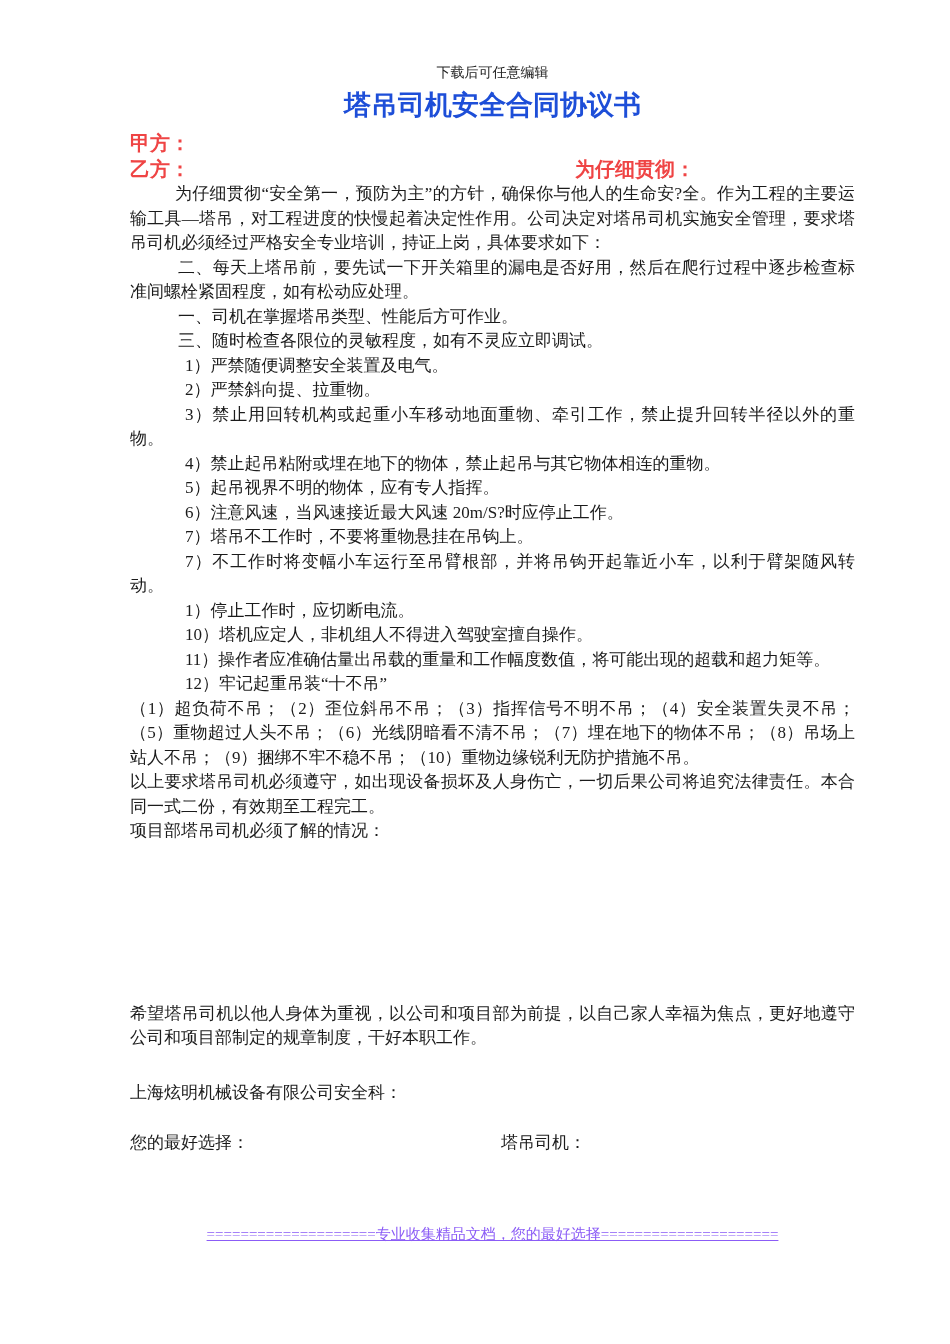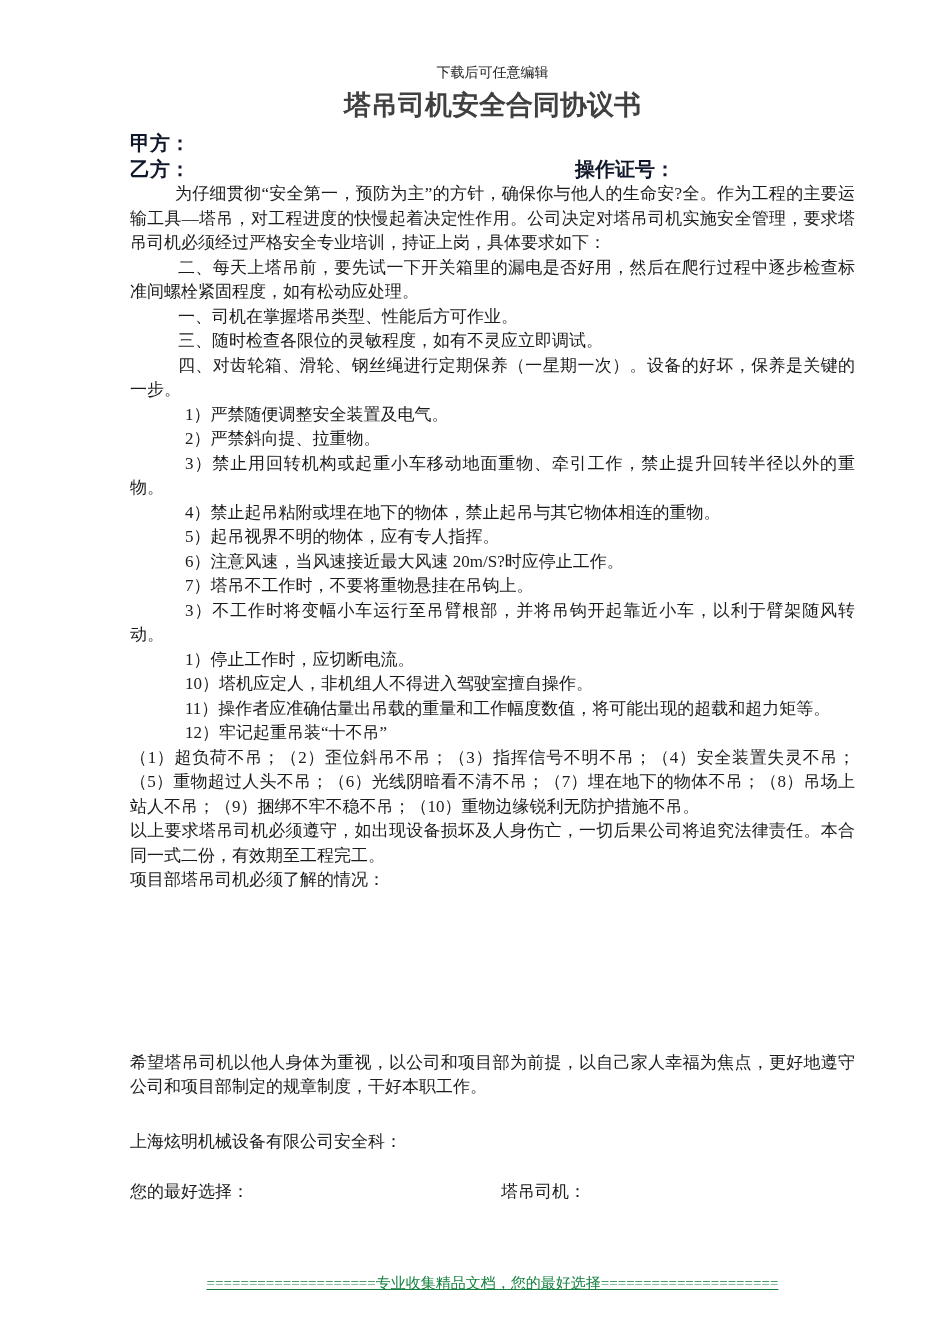--- a/index.html
+++ b/index.html
@@ -18,28 +18,28 @@
     text-align:center;
     font-size:14px;line-height:18px;
     color:#222;
   }
   .doc-title{
     margin:6px 0 0 0;
     text-align:center;
     font-family:"Liberation Sans","DejaVu Sans",sans-serif;
     font-weight:bold;
     font-size:27px;line-height:34px;
-    color:#404040;
+    color:#1d4ed8;
   }
   .party-block{margin-top:8px;}
   .party-line{
     font-family:"Liberation Sans","DejaVu Sans",sans-serif;
     font-weight:bold;
     font-size:20px;line-height:26px;
-    color:#0f172a;
+    color:#ef4444;
     display:flex;align-items:baseline;
   }
   .cert-label{margin-left:385px;}
   .body-text{}
   .body-text p{margin:0;text-align:justify;}
   .para-intro{text-indent:45px;}
   .para-rule{text-indent:48px;}
   .para-note{text-indent:55px;}
   .para-flush{text-indent:0;}
   .para-wish{margin-top:158px !important;}
@@ -47,59 +47,58 @@
   .sign-row{
     margin-top:26px;
     display:flex;align-items:baseline;
   }
   .sign-driver{margin-left:252px;}
   .footer-line{
     margin-top:68px;
     text-align:center;
     font-size:15px;line-height:20px;
     text-decoration:underline;
-    color:#15803d;
+    color:#8b5cf6;
     white-space:nowrap;
   }
 </style>
 </head>
 <body>
 
 <div class="page">
 
   <div class="header-note">下载后可任意编辑</div>
 
   <h1 class="doc-title">塔吊司机安全合同协议书</h1>
 
   <div class="party-block">
     <div class="party-line">
       <span>甲方：</span>
     </div>
     <div class="party-line">
       <span>乙方：</span>
-      <span class="cert-label">操作证号：</span>
+      <span class="cert-label">为仔细贯彻：</span>
     </div>
   </div>
 
   <div class="body-text">
     <p class="para-intro">为仔细贯彻“安全第一，预防为主”的方针，确保你与他人的生命安?全。作为工程的主要运输工具—塔吊，对工程进度的快慢起着决定性作用。公司决定对塔吊司机实施安全管理，要求塔吊司机必须经过严格安全专业培训，持证上岗，具体要求如下：</p>
 
     <p class="para-rule">二、每天上塔吊前，要先试一下开关箱里的漏电是否好用，然后在爬行过程中逐步检查标准间螺栓紧固程度，如有松动应处理。</p>
     <p class="para-rule">一、司机在掌握塔吊类型、性能后方可作业。</p>
     <p class="para-rule">三、随时检查各限位的灵敏程度，如有不灵应立即调试。</p>
-    <p class="para-rule">四、对齿轮箱、滑轮、钢丝绳进行定期保养（一星期一次）。设备的好坏，保养是关键的一步。</p>
 
     <p class="para-note">1）严禁随便调整安全装置及电气。</p>
     <p class="para-note">2）严禁斜向提、拉重物。</p>
     <p class="para-note">3）禁止用回转机构或起重小车移动地面重物、牵引工作，禁止提升回转半径以外的重物。</p>
     <p class="para-note">4）禁止起吊粘附或埋在地下的物体，禁止起吊与其它物体相连的重物。</p>
     <p class="para-note">5）起吊视界不明的物体，应有专人指挥。</p>
     <p class="para-note">6）注意风速，当风速接近最大风速 20m/S?时应停止工作。</p>
     <p class="para-note">7）塔吊不工作时，不要将重物悬挂在吊钩上。</p>
-    <p class="para-note">3）不工作时将变幅小车运行至吊臂根部，并将吊钩开起靠近小车，以利于臂架随风转动。</p>
+    <p class="para-note">7）不工作时将变幅小车运行至吊臂根部，并将吊钩开起靠近小车，以利于臂架随风转动。</p>
     <p class="para-note">1）停止工作时，应切断电流。</p>
     <p class="para-note">10）塔机应定人，非机组人不得进入驾驶室擅自操作。</p>
     <p class="para-note">11）操作者应准确估量出吊载的重量和工作幅度数值，将可能出现的超载和超力矩等。</p>
     <p class="para-note">12）牢记起重吊装“十不吊”</p>
 
     <p class="para-flush">（1）超负荷不吊；（2）歪位斜吊不吊；（3）指挥信号不明不吊；（4）安全装置失灵不吊；（5）重物超过人头不吊；（6）光线阴暗看不清不吊；（7）埋在地下的物体不吊；（8）吊场上站人不吊；（9）捆绑不牢不稳不吊；（10）重物边缘锐利无防护措施不吊。</p>
     <p class="para-flush">以上要求塔吊司机必须遵守，如出现设备损坏及人身伤亡，一切后果公司将追究法律责任。本合同一式二份，有效期至工程完工。</p>
     <p class="para-flush">项目部塔吊司机必须了解的情况：</p>
 
     <p class="para-flush para-wish">希望塔吊司机以他人身体为重视，以公司和项目部为前提，以自己家人幸福为焦点，更好地遵守公司和项目部制定的规章制度，干好本职工作。</p>

